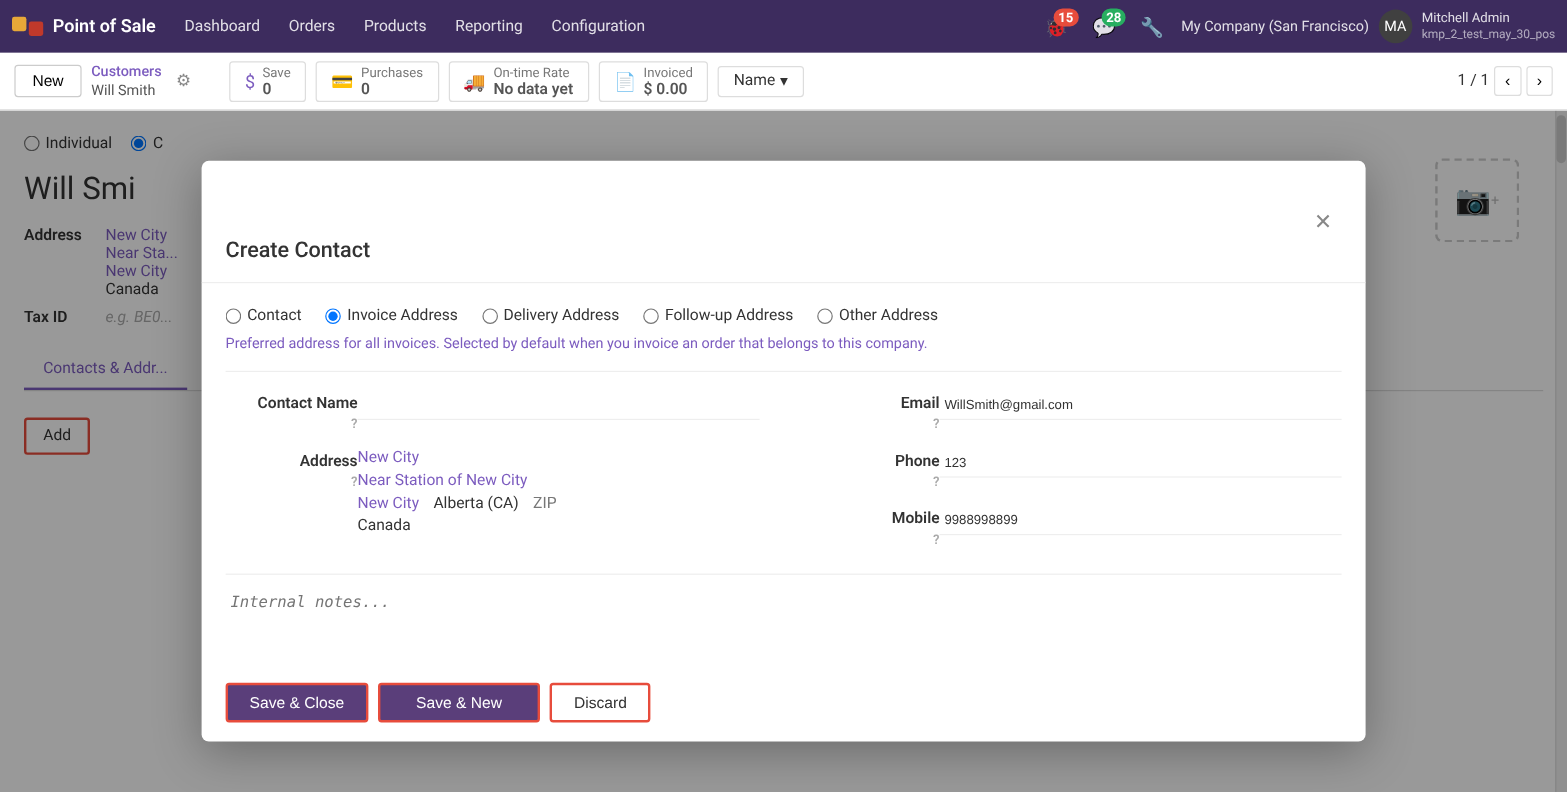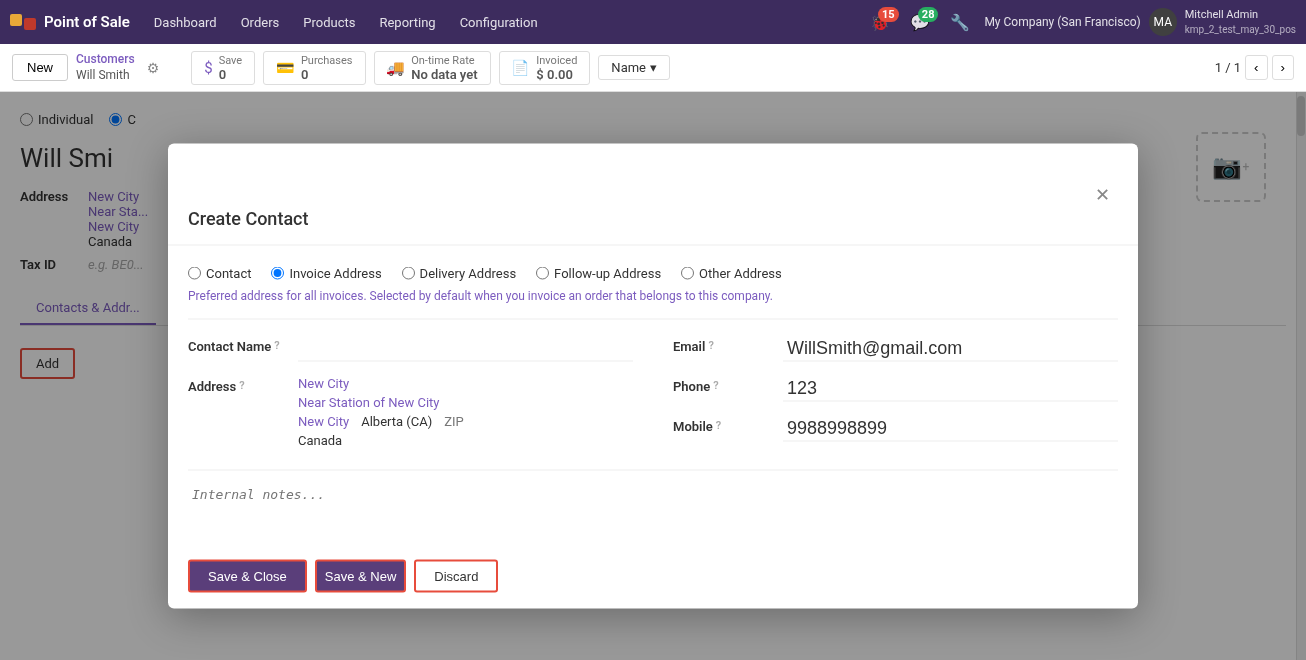--- a/index.html
+++ b/index.html
@@ -343,31 +343,32 @@
       margin-bottom: 14px;
       align-items: flex-start;
     }
     .form-field-label {
       font-weight: 600;
       color: #333;
       min-width: 110px;
       font-size: 13px;
       padding-top: 3px;
       display: flex;
-      align-items: flex-start;
+      align-items: flex-end;
       gap: 3px;
+      flex-direction: column;
     }
     .form-field-label .help-icon {
       color: #aaa;
       font-size: 11px;
       cursor: pointer;
     }
     .form-field-value {
       flex: 1;
-      font-size: 18px;
+      font-size: 11px;
       color: #333;
       min-height: 24px;
       border: none;
       outline: none;
       padding: 2px 4px;
     }
 
     
     .address-fields {
       flex: 1;
@@ -424,21 +425,21 @@
       padding: 7px 18px;
       font-size: 13px;
       cursor: pointer;
       font-weight: 500;
     }
     .btn-save-new {
       background: #5a3e7a;
       color: white;
       border: 2px solid #e74c3c;
       border-radius: 3px;
-      padding: 7px 8px;
+      padding: 7px 30px;
       font-size: 13px;
       cursor: pointer;
       font-weight: 500;
     }
     .btn-discard {
       background: white;
       color: #333;
       border: 2px solid #e74c3c;
       border-radius: 3px;
       padding: 7px 18px;

